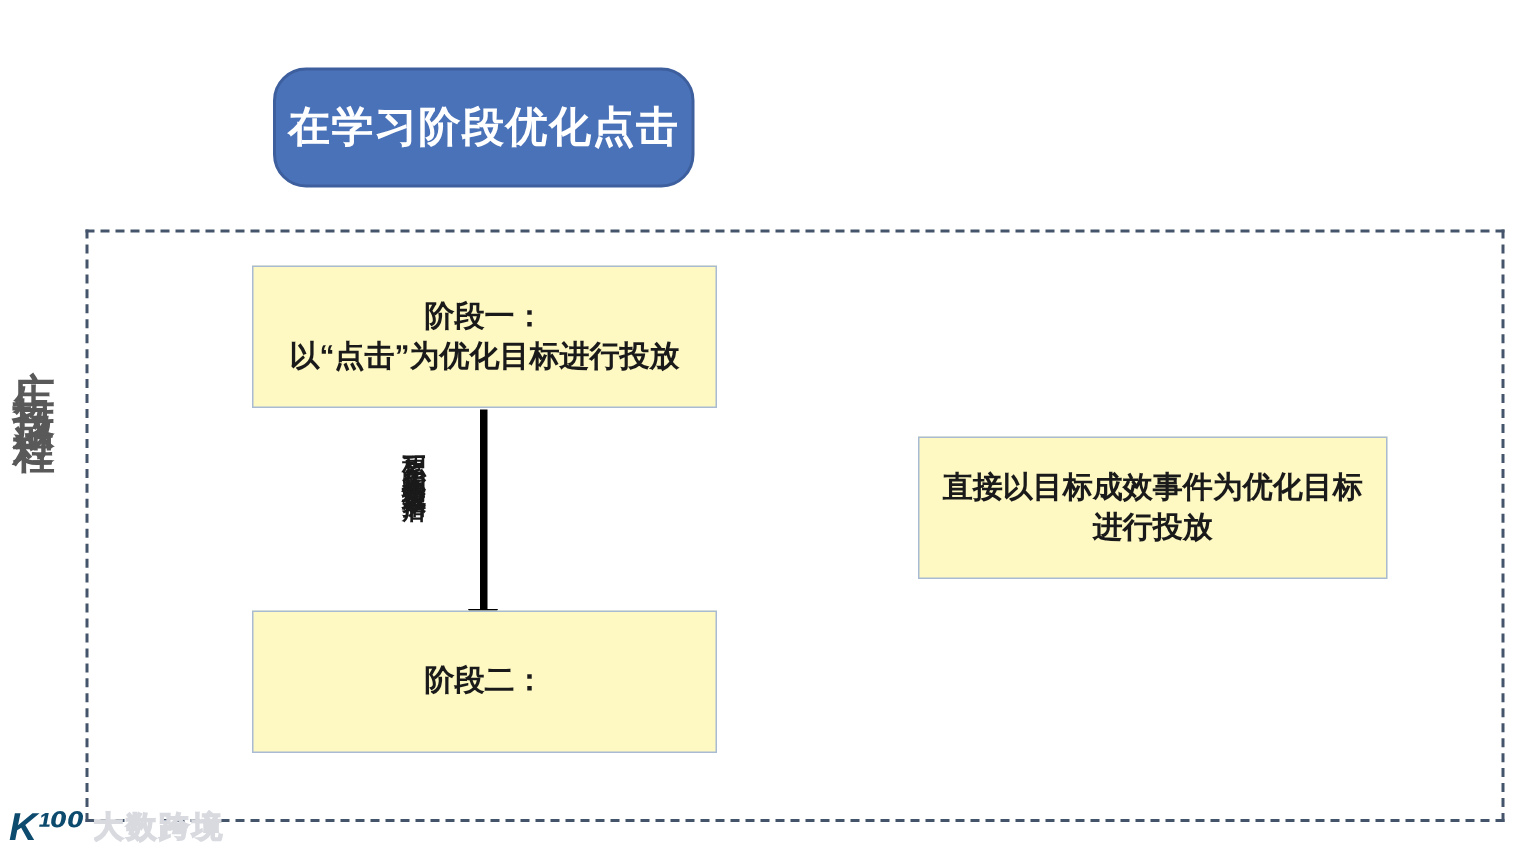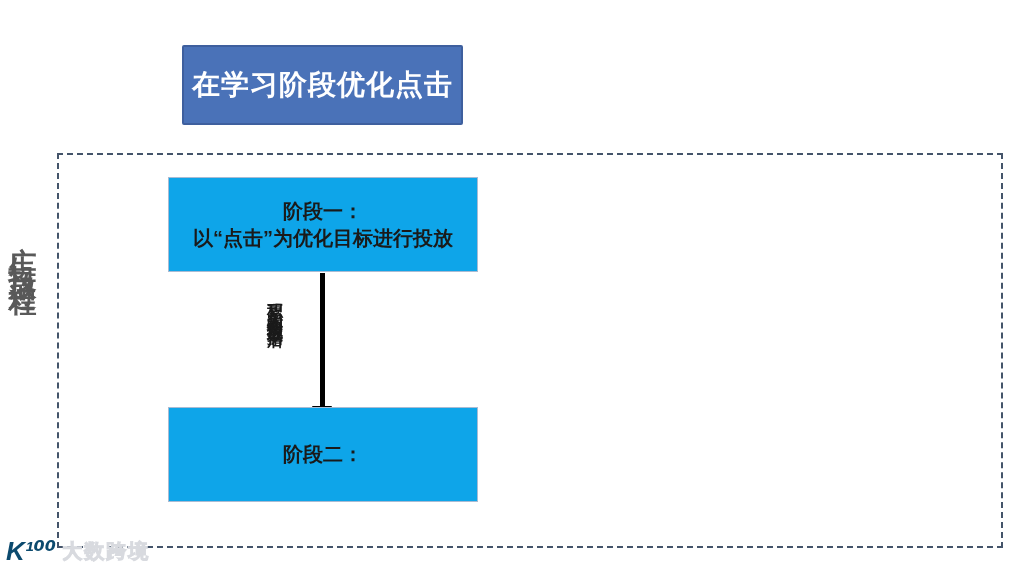--- a/index.html
+++ b/index.html
@@ -15,21 +15,21 @@
     background: #ffffff;
     overflow: hidden;
   }
   
   .pill {
     position: absolute;
     top: 45px;
     height: 80px;
     background: #4A72B8;
     border: 2px solid #3E5F9E;
-    border-radius: 2px;
+    border-radius: 22px;
     color: #ffffff;
     font-size: 28px;
     font-weight: bold;
     display: flex;
     align-items: center;
     justify-content: center;
     box-sizing: border-box;
     letter-spacing: 1px;
   }
   .pill-left  { left: 182px; width: 281px; }
@@ -57,21 +57,21 @@
     font-size: 28px;
     font-weight: bold;
     color: #595959;
     letter-spacing: 9px;
     line-height: 36px;
   }
 
   
   .node {
     position: absolute;
-    background: #0ea5e9;
+    background: #fef9c3;
     border: 1.5px solid #A9BBD3;
     box-sizing: border-box;
     display: flex;
     flex-direction: column;
     align-items: center;
     justify-content: center;
     text-align: center;
     font-size: 20px;
     font-weight: bold;
     color: #1a1a1a;
@@ -162,19 +162,22 @@
 
   <div class="arrow-shaft"></div>
   <div class="arrow-head"></div>
 
   <div class="arrow-note">积累一定的初始投放数据后</div>
 
   <div class="node node-stage2">
     <div>阶段二：</div>
   </div>
 
+  <div class="node node-direct">
+    <div>直接以目标成效事件为优化目标进行投放</div>
+  </div>
 
   <div class="watermark">
     <span class="logo">K¹⁰⁰</span>
     <span class="brand">大数跨境</span>
   </div>
 
 </div>
 
 </body></html>

